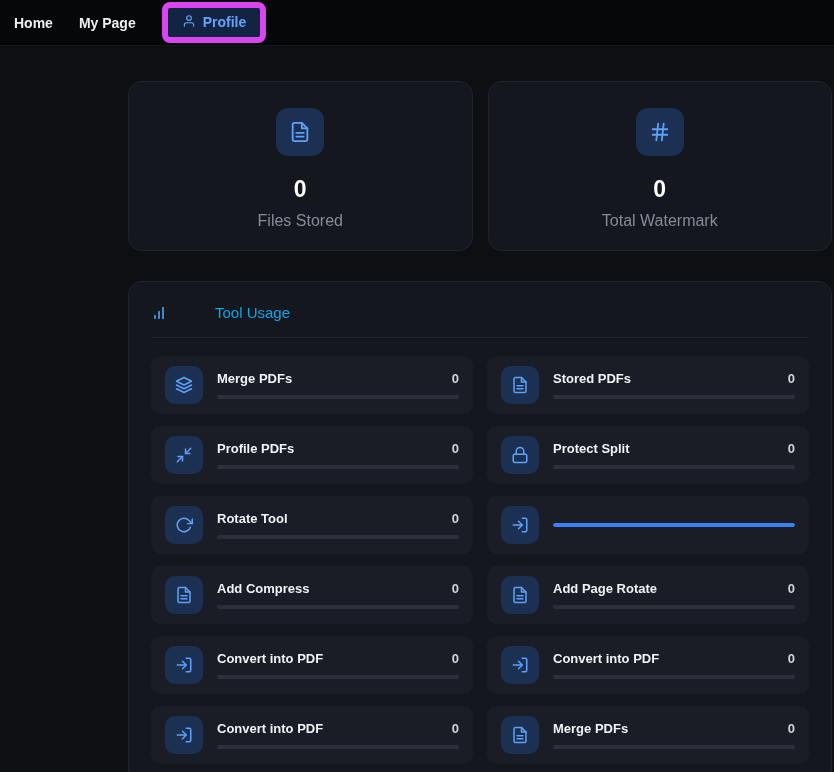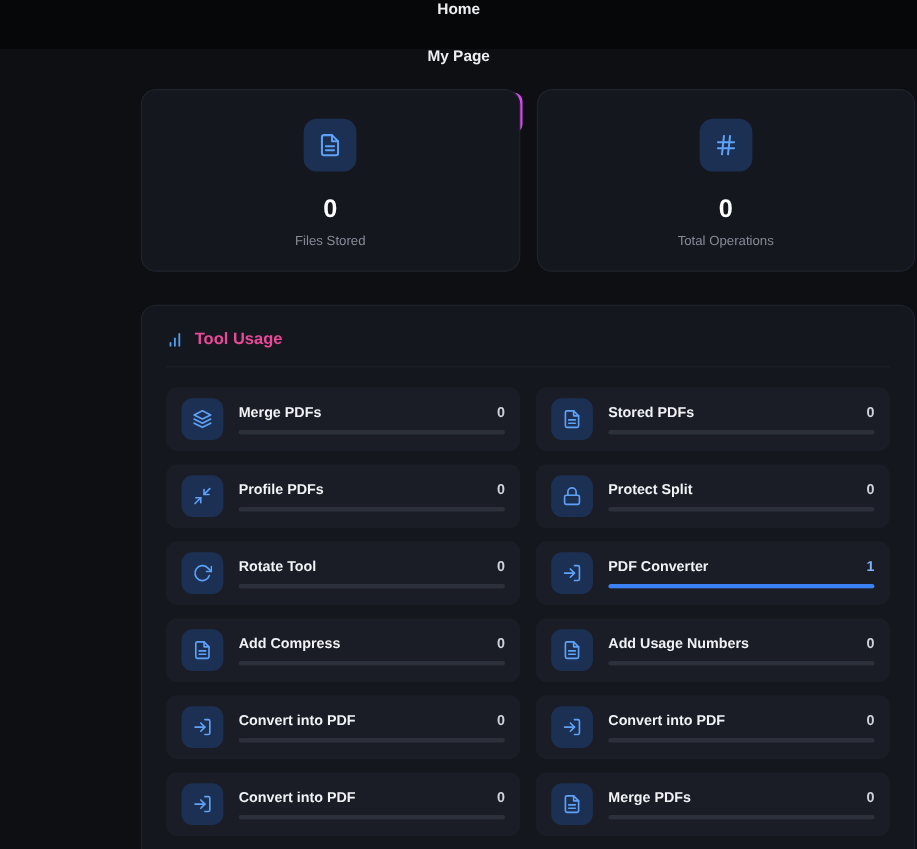--- a/index.html
+++ b/index.html
@@ -12,35 +12,34 @@
   }
   
   nav {
     height:46px;
     background:#060709;
     display:flex;
     align-items:center;
     gap:26px;
     padding:0 14px;
     border-bottom:1px solid #14161b;
-    flex-direction:column;
   }
   .nav-item {
     font-size:14px;
     font-weight:700;
     color:#eceef2;
     cursor:pointer;
     white-space:nowrap;
   }
   .nav-item.active {
     display:flex;
-    align-items:flex-end;
-    gap:22px;
+    align-items:flex-start;
+    gap:7px;
     background:#132442;
-    border:4px solid #d946ef;
+    border:6px solid #d946ef;
     color:#64a3f7;
     padding:6px 14px;
     border-radius:8px;
     font-weight:600;
   }
   .nav-item.active svg { width:14px; height:14px; }
   
   main { padding:35px 2px 0 128px; }
   
   .stats { display:flex; gap:15px; margin-bottom:30px; }
@@ -58,39 +57,39 @@
   .stat-icon {
     width:48px; height:48px;
     border-radius:12px;
     background:#1c3054;
     color:#5ea1f7;
     display:flex; align-items:center; justify-content:center;
     margin-bottom:20px;
   }
   .stat-icon svg { width:22px; height:22px; }
   .stat-value { color:#ffffff; font-size:23px; font-weight:800; margin-bottom:9px; }
-  .stat-label { color:#858b97; font-size:12px; }
+  .stat-label { color:#858b97; font-size:16px; }
   
   .usage-card {
     background:#15171e;
     border:1px solid #20242e;
     border-radius:14px;
     padding:22px;
   }
   .usage-header {
     display:flex;
     align-items:center;
     gap:10px;
     padding-bottom:16px;
     margin-bottom:18px;
     border-bottom:1px solid #1e222b;
   }
   .usage-header .hdr-icon { color:#4d9ff0; display:flex; }
   .usage-header .hdr-icon svg { width:16px; height:16px; }
-  .usage-title { color:#ec4899; font-size:15px; font-weight:700; }
+  .usage-title { color:#0ea5e9; font-size:15px; font-weight:400;margin-left:38px; }
   .usage-grid {
     display:grid;
     grid-template-columns:1fr 1fr;
     gap:12px 14px;
   }
   .tool-item {
     background:#1a1d25;
     border-radius:10px;
     padding:10px 14px;
     display:flex;
@@ -157,21 +156,21 @@
     <div class="stat-card">
       <span class="stat-icon">
           <svg viewBox="0 0 24 24" fill="none" stroke="currentColor" stroke-width="2" stroke-linecap="round" stroke-linejoin="round">
             <line x1="4" y1="9" x2="20" y2="9"></line>
             <line x1="4" y1="15" x2="20" y2="15"></line>
             <line x1="10" y1="3" x2="8" y2="21"></line>
             <line x1="16" y1="3" x2="14" y2="21"></line>
           </svg>
         </span>
       <div class="stat-value">0</div>
-      <div class="stat-label">Total Operations</div>
+      <div class="stat-label">Total Watermark</div>
     </div>
   </div>
 
   <section class="usage-card">
     <div class="usage-header">
       <span class="hdr-icon">
           <svg viewBox="0 0 24 24" fill="none" stroke="currentColor" stroke-width="2.5" stroke-linecap="round" stroke-linejoin="round">
             <line x1="12" y1="20" x2="12" y2="10"></line>
             <line x1="18" y1="20" x2="18" y2="4"></line>
             <line x1="6" y1="20" x2="6" y2="16"></line>
@@ -272,24 +271,20 @@
   </div>
         <div class="tool-item">
     <span class="tool-icon">
             <svg viewBox="0 0 24 24" fill="none" stroke="currentColor" stroke-width="2" stroke-linecap="round" stroke-linejoin="round">
               <path d="M15 3h4a2 2 0 0 1 2 2v14a2 2 0 0 1-2 2h-4"></path>
               <polyline points="10 17 15 12 10 7"></polyline>
               <line x1="15" y1="12" x2="3" y2="12"></line>
             </svg>
           </span>
     <div class="tool-body">
-      <div class="tool-top">
-        <span class="tool-label">PDF Converter</span>
-        <span class="count" style="color: rgb(127, 179, 251);">1</span>
-      </div>
       <div class="bar">
         <div class="bar-fill" style="width: 100%; background: rgb(59, 130, 246);"></div>
       </div>
     </div>
   </div>
         <div class="tool-item">
     <span class="tool-icon">
             <svg viewBox="0 0 24 24" fill="none" stroke="currentColor" stroke-width="2" stroke-linecap="round" stroke-linejoin="round">
               <path d="M14 2H6a2 2 0 0 0-2 2v16a2 2 0 0 0 2 2h12a2 2 0 0 0 2-2V8z"></path>
               <polyline points="14 2 14 8 20 8"></polyline>
@@ -311,21 +306,21 @@
     <span class="tool-icon">
             <svg viewBox="0 0 24 24" fill="none" stroke="currentColor" stroke-width="2" stroke-linecap="round" stroke-linejoin="round">
               <path d="M14 2H6a2 2 0 0 0-2 2v16a2 2 0 0 0 2 2h12a2 2 0 0 0 2-2V8z"></path>
               <polyline points="14 2 14 8 20 8"></polyline>
               <line x1="16" y1="13" x2="8" y2="13"></line>
               <line x1="16" y1="17" x2="8" y2="17"></line>
             </svg>
           </span>
     <div class="tool-body">
       <div class="tool-top">
-        <span class="tool-label">Add Usage Numbers</span>
+        <span class="tool-label">Add Page Rotate</span>
         <span class="count">0</span>
       </div>
       <div class="bar">
         <div class="bar-fill" style="width: 0%; background: rgb(59, 130, 246);"></div>
       </div>
     </div>
   </div>
         <div class="tool-item">
     <span class="tool-icon">
             <svg viewBox="0 0 24 24" fill="none" stroke="currentColor" stroke-width="2" stroke-linecap="round" stroke-linejoin="round">

